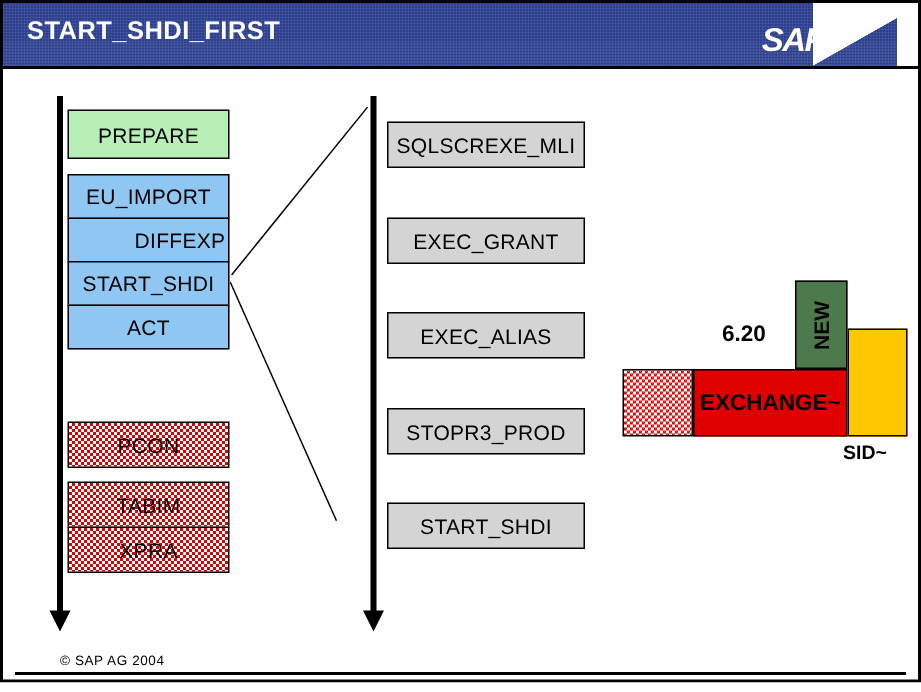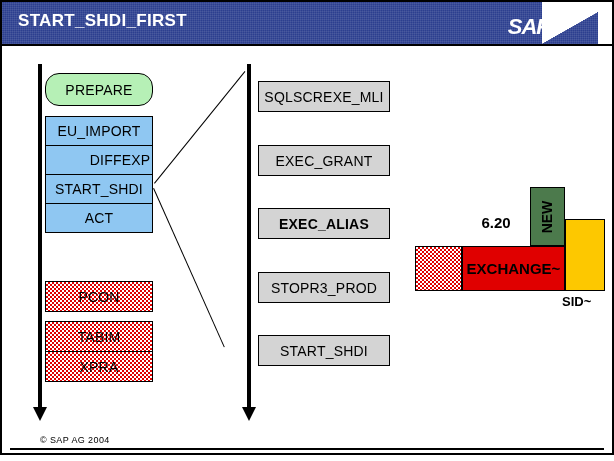--- a/index.html
+++ b/index.html
@@ -182,41 +182,41 @@
   <div id="header">
     <div id="header-title">START_SHDI_FIRST</div>
     <div id="header-wedge"></div>
     <div id="header-wedge2"></div>
     <div id="sap-logo">SAP</div>
   </div>
 
   <div class="vline" style="left:36px; top:62px; height:348px;"></div>
   <div class="vhead" style="left:31px; top:405px;"></div>
 
-  <div class="box green" style="left:43px; top:71px; width:108px; height:33px;border-radius:14px;">PREPARE</div>
+  <div class="box green" style="left:43px; top:71px; width:108px; height:33px;">PREPARE</div>
 
   <div class="box blue" style="left:43px; top:114px; width:108px; height:30px;">EU_IMPORT</div>
   <div class="box blue" style="left:43px; top:143px; width:108px; height:30px;padding-left:42px;">DIFFEXP</div>
   <div class="box blue" style="left:43px; top:172px; width:108px; height:30px;">START_SHDI</div>
   <div class="box blue" style="left:43px; top:201px; width:108px; height:30px;">ACT</div>
 
   <div class="box pinkdither" style="left:43px; top:279px; width:108px; height:31px;text-align:right;">PCON</div>
   <div class="box pinkdither" style="left:43px; top:319px; width:108px; height:31px;">TABIM</div>
   <div class="box pinkdither" style="left:43px; top:349px; width:108px; height:31px;">XPRA</div>
 
   <div class="diag" style="left:152px; top:181px; width:144px; transform: rotate(-51deg);"></div>
 
   <div class="diag" style="left:152px; top:186px; width:174px; transform: rotate(66deg);"></div>
 
   <div class="vline" style="left:245px; top:62px; height:348px;"></div>
   <div class="vhead" style="left:240px; top:405px;"></div>
 
   <div class="box gray" style="left:256px; top:79px; width:132px; height:31px;">SQLSCREXE_MLI</div>
   <div class="box gray" style="left:256px; top:143px; width:132px; height:31px;">EXEC_GRANT</div>
-  <div class="box gray" style="left:256px; top:206px; width:132px; height:31px;font-weight:bold;">EXEC_ALIAS</div>
+  <div class="box gray" style="left:256px; top:206px; width:132px; height:31px;">EXEC_ALIAS</div>
   <div class="box gray" style="left:256px; top:270px; width:132px; height:31px;">STOPR3_PROD</div>
   <div class="box gray" style="left:256px; top:333px; width:132px; height:31px;">START_SHDI</div>
 
   <div class="vbox vb-white" style="left:460px; top:196px; width:68px; height:48px;">6.20</div>
   <div class="vbox vb-green" style="left:528px; top:185px; width:35px; height:59px;">
     <span class="rot">NEW</span>
   </div>
 
   <div class="vbox pinkdither" style="left:413px; top:244px; width:47px; height:45px;"></div>
   <div class="vbox vb-red" style="left:460px; top:244px; width:103px; height:45px;" style2="">EXCHANGE~</div>

